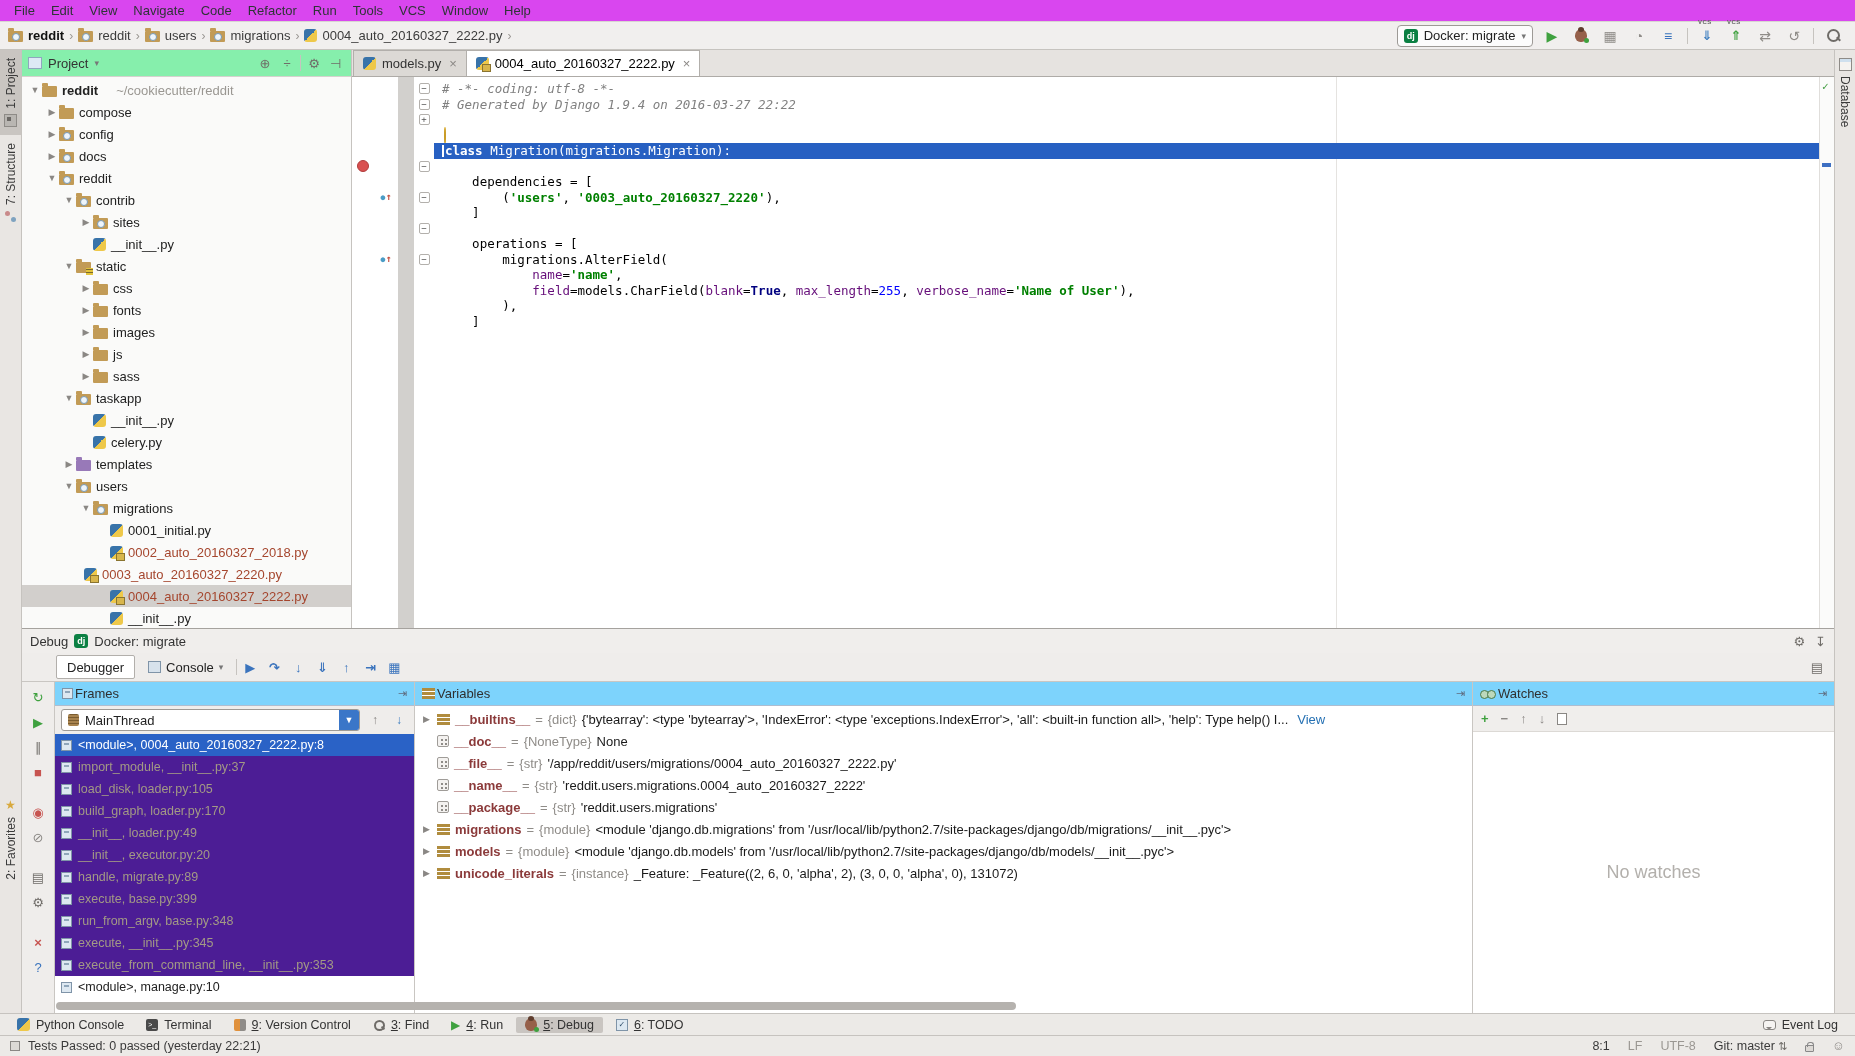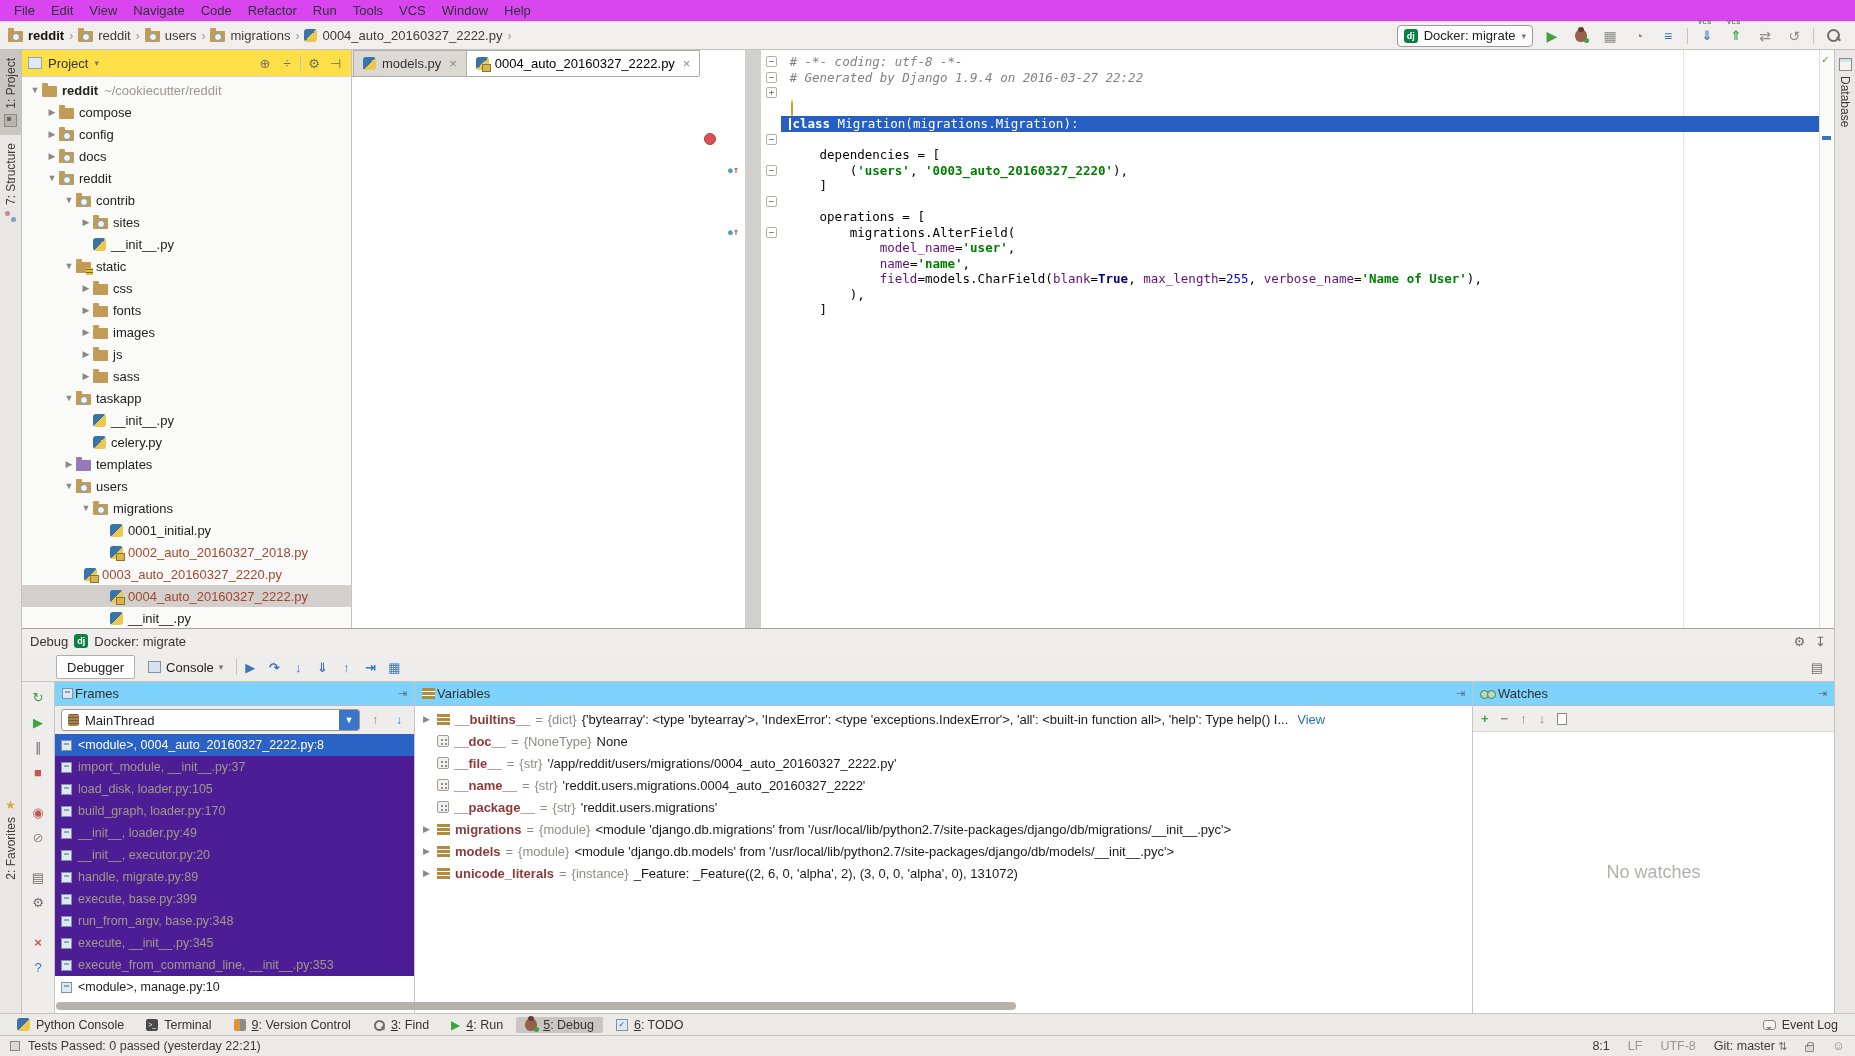--- a/index.html
+++ b/index.html
@@ -40,41 +40,41 @@
 .mini.proj{background:#b9b6b2;border:1px solid #8e8b87}
 .mini.proj::after{content:"";position:absolute;left:2px;top:2px;width:4px;height:4px;background:#6b6865}
 .mini.struct::before{content:"";position:absolute;left:1px;top:1px;width:5px;height:5px;border-radius:50%;background:#c98a8a}
 .mini.struct::after{content:"";position:absolute;right:1px;bottom:1px;width:5px;height:5px;border-radius:50%;background:#7fa3c0}
 .mini.fav{color:#d8a93d;font-size:12px;line-height:13px;text-align:center}
 .mini.db{border:1px solid #8e8b87;background:linear-gradient(#cfe0ee 30%,#f5f3f0 30%)}
 .content-col{flex:1;display:flex;flex-direction:column;min-width:0}
 
 .upper{height:578px;display:flex;flex:none;min-width:0}
 .project-panel{width:330px;flex:none;background:#fafaf9;border-right:1px solid #c6c3bf;display:flex;flex-direction:column}
-.pp-header{height:27px;background:#fde047;border-bottom:1px solid #d5d2ce;display:flex;align-items:center;padding:0 6px;gap:4px;flex:none}
+.pp-header{height:27px;background:#86efac;border-bottom:1px solid #d5d2ce;display:flex;align-items:center;padding:0 6px;gap:4px;flex:none}
 .pp-title{font-size:13px;color:#333;display:flex;align-items:center;gap:6px;flex:1}
 .pp-title .tw-ico{width:14px;height:12px;border:1px solid #8fa6bd;background:#dde9f4}
 .hdr-ico{width:18px;height:18px;display:flex;align-items:center;justify-content:center;color:#6f6c68;font-size:13px;cursor:pointer}
 .tree{flex:1;overflow:hidden;padding-top:2px}
 .tree-row{height:22px;display:flex;align-items:center;font-size:13px;cursor:pointer;white-space:nowrap}
 .tree-row.sel{background:#d2cfcc}
 .tree-row .twisty{width:14px;flex:none;text-align:center;font-size:9px;color:#8a8784}
 .tree-row .lbl{margin-left:5px}
 .tree-row .lbl.bold{font-weight:bold}
 .tree-row .lbl.red{color:#a5462e}
-.tree-row .path{color:#9a9792;margin-left:6px}
+.tree-row .path{color:#9a9792;margin-left:18px}
 .fi{position:relative;width:15px;height:11px;background:#c29b56;border-radius:1px;flex:none;margin-top:2px}
 .fi::before{content:"";position:absolute;top:-3px;left:0;width:6px;height:3px;background:inherit;border-radius:1px 1px 0 0}
 .fi.pkg::after{content:"";position:absolute;left:4px;top:2px;width:6px;height:6px;background:#eef5fb;border:1px solid #7799b5;border-radius:50%}
 .fi.static::after{content:"";position:absolute;right:-2px;bottom:-2px;width:7px;height:7px;background:repeating-linear-gradient(0deg,#e3c33c 0 2px,#7a6a2a 2px 3px)}
 .fi.tpl{background:#9879b8}
 .pyi{width:13px;height:13px;border-radius:3px;background:linear-gradient(135deg,#3873a9 50%,#eec84a 50%);flex:none;position:relative}
 .pyi.lock::after{content:"";position:absolute;right:-2px;bottom:-2px;width:7px;height:6px;background:#d8b64d;border:1px solid #8a7430}
 
-.editor-col{flex:1;display:flex;flex-direction:row;min-width:0;background:#fff}
+.editor-col{flex:1;display:flex;flex-direction:column;min-width:0;background:#fff}
 .tabbar{height:27px;background:#e6e3e0;border-bottom:1px solid #aeaba7;display:flex;align-items:flex-end;flex:none;padding-left:1px}
 .etab{height:26px;display:flex;align-items:center;gap:6px;padding:0 9px;font-size:13px;background:#dcd9d5;border:1px solid #b2afab;border-bottom:none;margin-right:-1px;cursor:pointer;color:#333}
 .etab.active{background:#fff;position:relative;z-index:2;color:#000}
 .etab .close{color:#8a8784;font-size:13px;margin-left:2px}
 .editor{flex:1;position:relative;display:flex;min-height:0;font-family:"DejaVu Sans Mono","Liberation Mono",monospace;font-size:12.5px}
 .gutter{flex:none;display:flex}
 .g-bp{width:22px}
 .g-ov{width:24px}
 .g-strip{width:16px;background:#d2d0cd}
 .g-fold{width:20px}
@@ -502,21 +502,20 @@
                 <div class="code-line"></div>
                 <div class="code-line"><span class="bulb"></span></div>
                 <div class="code-line x"><span class="caret"></span><span class="s-kw">class</span><span class="s-pl"> Migration(migrations.Migration):</span></div>
                 <div class="code-line"></div>
                 <div class="code-line"><span class="s-pl">    dependencies = [</span></div>
                 <div class="code-line"><span class="s-pl">        (</span><span class="s-str">'users'</span><span class="s-pl">, </span><span class="s-str">'0003_auto_20160327_2220'</span><span class="s-pl">),</span></div>
                 <div class="code-line"><span class="s-pl">    ]</span></div>
                 <div class="code-line"></div>
                 <div class="code-line"><span class="s-pl">    operations = [</span></div>
                 <div class="code-line"><span class="s-pl">        migrations.AlterField(</span></div>
-                <div class="code-line"><span class="s-pl">            </span><span class="s-par">model_name</span><span class="s-pl">=</span><span class="s-str">'user'</span><span class="s-pl">,</span></div>
                 <div class="code-line"><span class="s-pl">            </span><span class="s-par">name</span><span class="s-pl">=</span><span class="s-str">'name'</span><span class="s-pl">,</span></div>
                 <div class="code-line"><span class="s-pl">            </span><span class="s-par">field</span><span class="s-pl">=models.CharField(</span><span class="s-par">blank</span><span class="s-pl">=</span><span class="s-kw">True</span><span class="s-pl">, </span><span class="s-par">max_length</span><span class="s-pl">=</span><span class="s-num">255</span><span class="s-pl">, </span><span class="s-par">verbose_name</span><span class="s-pl">=</span><span class="s-str">'Name of User'</span><span class="s-pl">),</span></div>
                 <div class="code-line"><span class="s-pl">        ),</span></div>
                 <div class="code-line"><span class="s-pl">    ]</span></div>
               </div>
             <div class="scroll-stripe">
               <span class="ss-check">✓</span>
               <span class="ss-mark"></span>
             </div>
           </div>

